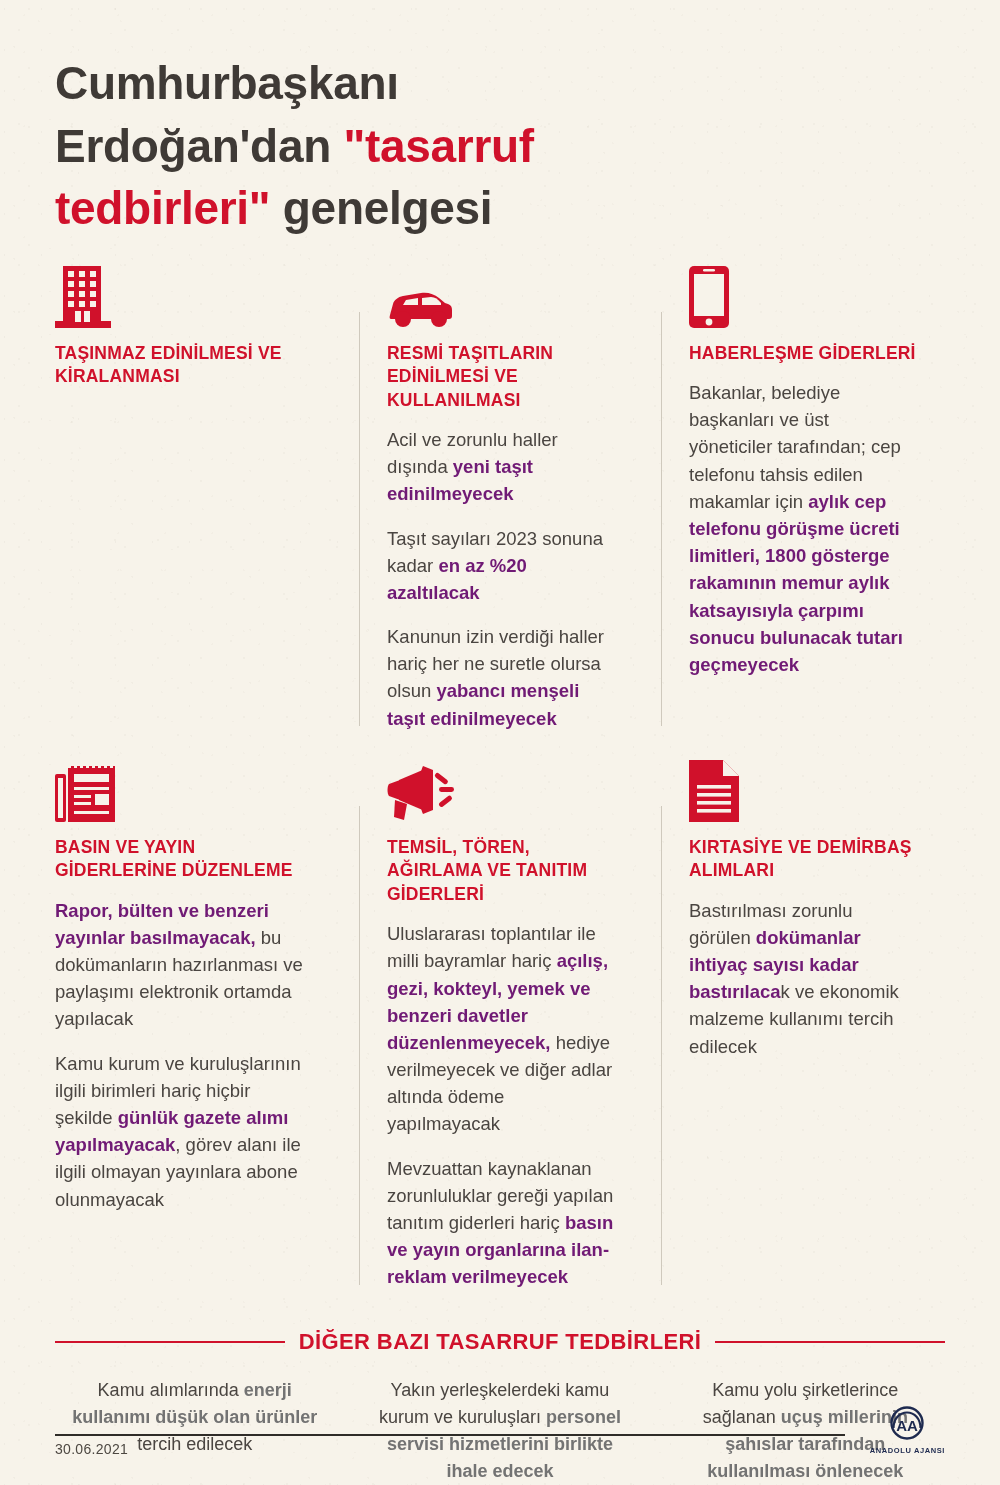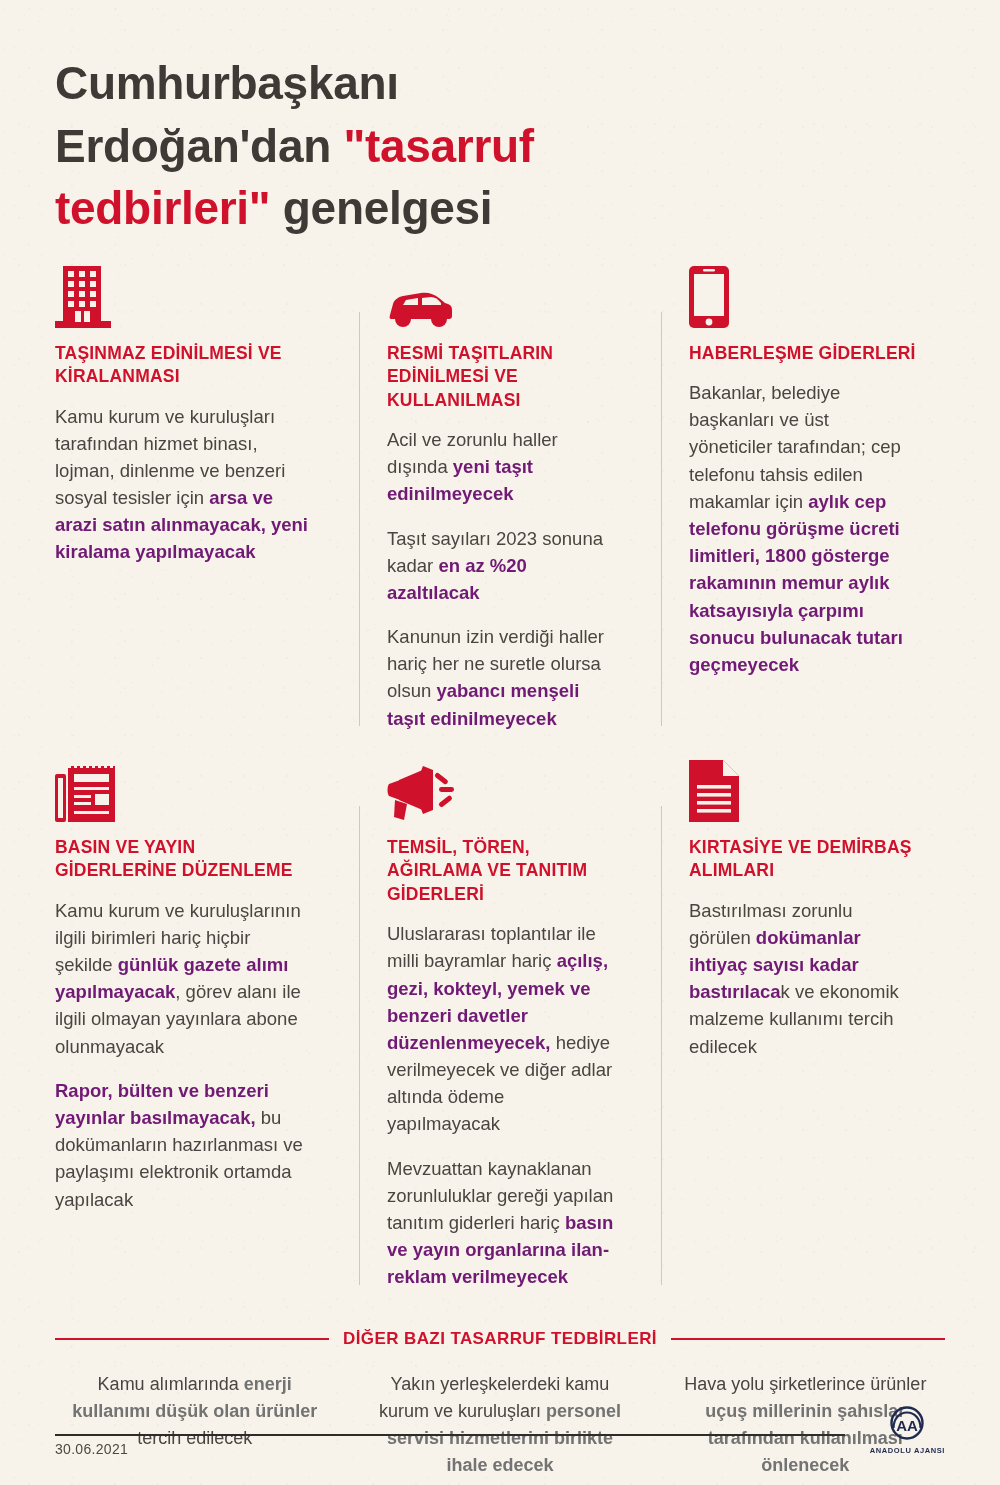--- a/index.html
+++ b/index.html
@@ -118,21 +118,21 @@
     margin-bottom: 22px;
   }
   #other-heading .rule {
     flex: 1;
     height: 2px;
     background: #d0112b;
   }
   #other-heading-text {
     color: #d0112b;
     font-weight: 800;
-    font-size: 17px;
+    font-size: 22px;
     letter-spacing: .4px;
     white-space: nowrap;
     text-transform: uppercase;
   }
 
   #other-grid {
     display: grid;
     grid-template-columns: 1fr 1fr 1fr;
     column-gap: 26px;
     text-align: center;
@@ -215,23 +215,20 @@
               <rect x="35" y="25" width="6" height="6"></rect>
             <rect x="13" y="35" width="6" height="6"></rect>
               <rect x="24" y="35" width="6" height="6"></rect>
               <rect x="35" y="35" width="6" height="6"></rect>
             <rect x="20" y="45" width="6" height="11"></rect>
               <rect x="29" y="45" width="6" height="11"></rect>
           </g>
         </svg>
       </div>
       <div class="card-title">TAŞINMAZ EDİNİLMESİ VE KİRALANMASI</div>
-      <div class="card-body">
-          <p><span>Kamu kurum ve kuruluşları tarafından hizmet binası, lojman, dinlenme ve benzeri sosyal tesisler için </span><b>arsa ve arazi satın alınmayacak, yeni kiralama yapılmayacak</b></p>
-        </div>
     </div>
 
     <div class="card">
       <div class="card-icon">
         <svg width="66" height="40" viewBox="0 0 66 40" aria-hidden="true">
           <path d="M3 27 L6 16 C7 12 11 9 16 8 L34 5 C41 4 47 6 52 10 L58 15 L61 16 C64 17 65 19 65 22 L65 28 C65 30 64 31 62 31 L4 31 C3 31 2 30 3 27 Z" fill="#d0112b"></path>
           <path d="M19 12 L31 10 L31 17 L16 17 Z" fill="#f7f3ea"></path>
           <path d="M35 10 L44 9 C48 9 51 11 54 15 L54 17 L35 17 Z" fill="#f7f3ea"></path>
           <circle cx="16" cy="31" r="8" fill="#d0112b"></circle>
           <circle cx="52" cy="31" r="8" fill="#d0112b"></circle>
@@ -283,22 +280,22 @@
             <rect x="19" y="23" width="35" height="3"></rect>
             <rect x="19" y="31" width="17" height="3"></rect>
             <rect x="19" y="38" width="17" height="3"></rect>
             <rect x="40" y="30" width="14" height="11"></rect>
             <rect x="19" y="47" width="35" height="3"></rect>
           </g>
         </svg>
       </div>
       <div class="card-title">BASIN VE YAYIN GİDERLERİNE DÜZENLEME</div>
       <div class="card-body">
+          <p><b>Rapor, bülten ve benzeri yayınlar basılmayacak,</b><span> bu dokümanların hazırlanması ve paylaşımı elektronik ortamda yapılacak</span></p>
           <p><span>Kamu kurum ve kuruluşlarının ilgili birimleri hariç hiçbir şekilde </span><b>günlük gazete alımı yapılmayacak</b><span>, görev alanı ile ilgili olmayan yayınlara abone olunmayacak</span></p>
-          <p><b>Rapor, bülten ve benzeri yayınlar basılmayacak,</b><span> bu dokümanların hazırlanması ve paylaşımı elektronik ortamda yapılacak</span></p>
         </div>
     </div>
 
     <div class="card">
       <div class="card-icon">
         <svg width="72" height="58" viewBox="0 0 72 58" aria-hidden="true">
           <g fill="#d0112b">
             <path d="M36 2 L46 6 L46 46 L36 50 C31 40 31 12 36 2 Z"></path>
             <path d="M12 16 L38 5 L38 47 L12 36 Z"></path>
             <path d="M2 20 L13 16 L13 36 L2 32 C0 30 0 22 2 20 Z"></path>
@@ -339,21 +336,21 @@
 
   <div id="other-section">
     <div id="other-heading">
       <span class="rule"></span>
       <span id="other-heading-text">DİĞER BAZI TASARRUF TEDBİRLERİ</span>
       <span class="rule"></span>
     </div>
     <div id="other-grid">
       <div class="other-item"><span>Kamu alımlarında </span><b>enerji kullanımı düşük olan ürünler</b><span> tercih edilecek</span></div>
       <div class="other-item"><span>Yakın yerleşkelerdeki kamu kurum ve kuruluşları </span><b>personel servisi hizmetlerini birlikte ihale edecek</b></div>
-      <div class="other-item"><span>Hava yolu şirketlerince ürünler </span><b>uçuş millerinin şahıslar tarafından kullanılması önlenecek</b></div>
+      <div class="other-item"><span>Kamu yolu şirketlerince sağlanan </span><b>uçuş millerinin şahıslar tarafından kullanılması önlenecek</b></div>
     </div>
   </div>
 
   <div id="footer">
     <div id="footer-rule"></div>
     <div id="footer-inner">
       <div id="footer-date">30.06.2021</div>
       <div id="aa-logo">
         <svg width="46" height="34" viewBox="0 0 46 34" aria-hidden="true">
           <circle cx="23" cy="17" r="15.5" fill="none" stroke="#1e2a4f" stroke-width="2.4"></circle>

